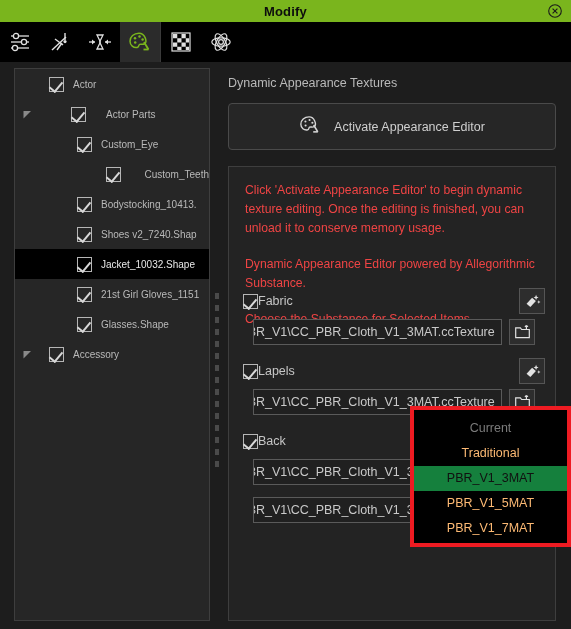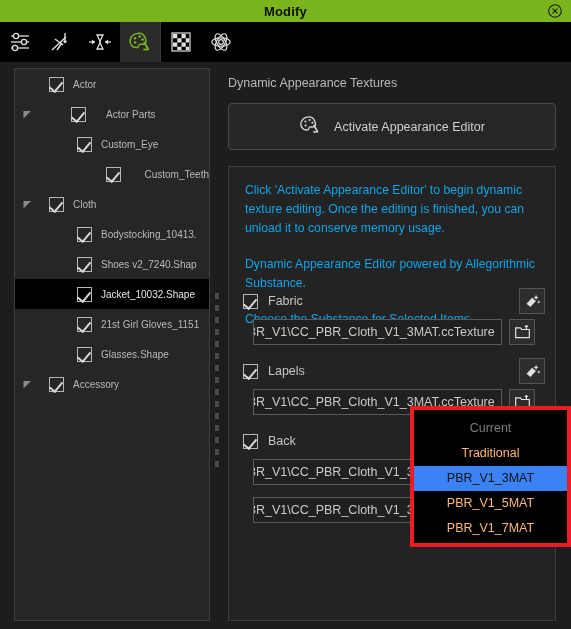--- a/index.html
+++ b/index.html
@@ -127,33 +127,33 @@
 
   .info-box {
     position: absolute; left: 6px; top: 104px;
     width: 328px; height: 455px;
     background: #232323;
     border: 1px solid #3e3e3e;
   }
   .info-text {
     position: absolute; left: 16px; top: 14px;
     width: 298px;
-    font-size: 12.2px; color: #0ea5e9; line-height: 19px;
+    font-size: 12.2px; color: #ef4444; line-height: 19px;
   }
   .info-text p { margin-bottom: 17px; }
   .info-text p:last-child { margin-bottom: 0; }
 
   
   .sub-list { position: absolute; left: 14px; top: 120px; width: 302px; }
   .sub-row { position: relative; margin-bottom: 12px; }
   .sub-head {
     height: 28px; display: flex; align-items: center;
   }
   .sub-label {
-    margin-left: 10px; font-size: 12.5px; color: #c6c6c6;
+    font-size: 12.5px; color: #c6c6c6;
   }
   .icon-btn {
     position: absolute; right: 0; top: 1px;
     width: 26px; height: 26px;
     background: #2d2d2d; border: 1px solid #555;
     display: flex; align-items: center; justify-content: center;
     cursor: pointer;
   }
   .sub-field-row {
     display: flex; align-items: center; margin-top: 4px; padding-left: 10px;
@@ -182,21 +182,21 @@
     z-index: 50;
   }
   .dd-inner { padding: 6px 0; }
   .dd-item {
     height: 25px; line-height: 25px;
     text-align: center;
     font-size: 12.5px; color: #fdba74;
     cursor: pointer;
   }
   .dd-item.disabled { color: #7b7b7b; cursor: default; }
-  .dd-item.highlighted { background: #3b82f6; color: #111; }
+  .dd-item.highlighted { background: #15803d; color: #111; }
 </style>
 </head>
 <body>
 
 <div class="titlebar">
   <span class="titlebar-text">Modify</span>
   <span class="titlebar-close">
     <svg width="16" height="16" viewBox="0 0 16 16">
       <circle cx="8" cy="8" r="6.3" fill="none" stroke="#1a1a1a" stroke-width="1.1"></circle>
       <line x1="5.6" y1="5.6" x2="10.4" y2="10.4" stroke="#1a1a1a" stroke-width="1.1"></line>
@@ -314,30 +314,20 @@
       </div>
       <div class="tree-row" style="padding-left: 32px; justify-content: space-between;">
         <span class="tw-arrow empty">
           <svg width="9" height="9" viewBox="0 0 9 9">
             <path d="M0.5 1 L8 1 L0.5 8.5 Z" fill="#8a8a8a"></path>
           </svg>
         </span>
         <span style="display: inline-block; width: 14px; flex: 0 0 14px;"></span>
         <span class="chk"></span>
         <span class="tree-label">Custom_Teeth</span>
-      </div>
-      <div class="tree-row" style="padding-left: 4px;">
-        <span class="tw-arrow">
-          <svg width="9" height="9" viewBox="0 0 9 9">
-            <path d="M0.5 1 L8 1 L0.5 8.5 Z" fill="#8a8a8a"></path>
-          </svg>
-        </span>
-        <span style="display: inline-block; width: 14px; flex: 0 0 14px;"></span>
-        <span class="chk"></span>
-        <span class="tree-label">Cloth</span>
       </div>
       <div class="tree-row" style="padding-left: 32px;">
         <span class="tw-arrow empty">
           <svg width="9" height="9" viewBox="0 0 9 9">
             <path d="M0.5 1 L8 1 L0.5 8.5 Z" fill="#8a8a8a"></path>
           </svg>
         </span>
         <span style="display: inline-block; width: 14px; flex: 0 0 14px;"></span>
         <span class="chk"></span>
         <span class="tree-label">Bodystocking_10413.</span>

